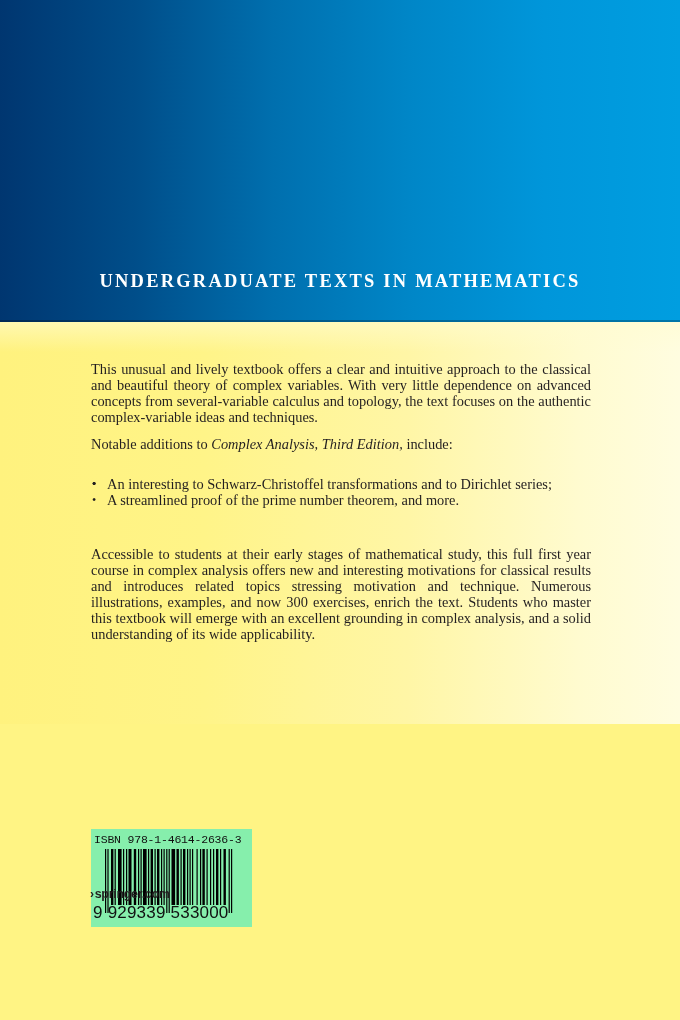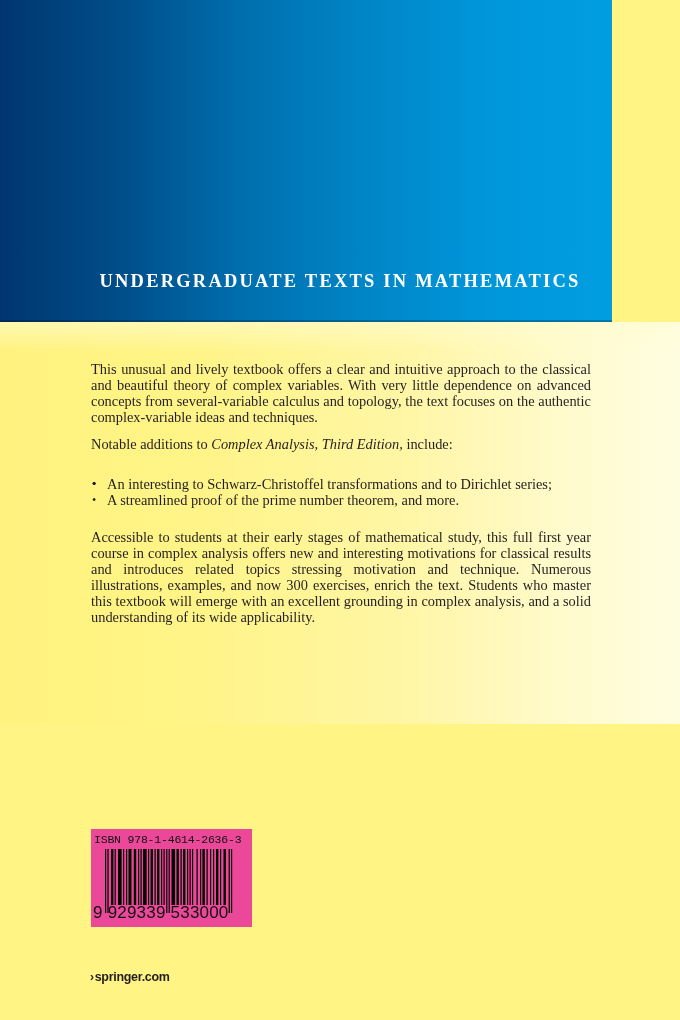--- a/index.html
+++ b/index.html
@@ -4,21 +4,21 @@
   <style>
     html, body { margin: 0; padding: 0; }
     body {
       width: 680px; height: 1020px; overflow: hidden;
       background: #fff484;
       font-family: "Liberation Serif", "DejaVu Serif", serif;
       color: #231f20;
       position: relative;
     }
     .top-band {
-      position: absolute; left: 0; top: 0; width: 612px; height: 322px;
+      position: absolute; left: 0; top: 0; width: 680px; height: 322px;
       background: linear-gradient(to right, #003670 0%, #004e8a 20%, #006fae 40%, #0086c7 60%, #0096da 80%, #009ee0 100%);
     }
     .top-band .edge {
       position: absolute; left: 0; bottom: 0; width: 100%; height: 2px;
       background: rgba(0,0,0,0.25);
     }
     .series-title {
       position: absolute; left: 0; width: 680px; top: 271px;
       text-align: center;
       color: #ffffff;
@@ -44,42 +44,42 @@
     .content p.lead { margin-bottom: 24px; }
     .content ul {
       list-style: none; margin: 0; padding: 0 0 0 16px;
     }
     .content li {
       position: relative; padding-right: 40px;
     }
     .content li .bullet {
       position: absolute; left: -15px; top: 0; font-size: 12px;
     }
-    .content p.closing { margin-top: 21px; }
+    .content p.closing { margin-top: 38px; }
     .barcode-box {
       position: absolute; left: 91px; top: 829px; width: 161px; height: 98px;
-      background: #ec4899;
+      background: #86efac;
     }
     .isbn-text {
       position: absolute; left: 3px; top: 4px;
       font-family: "Liberation Mono", "DejaVu Sans Mono", monospace;
       font-size: 11.5px; letter-spacing: -0.2px; color: #111;
       white-space: nowrap;
     }
     .bars {
       position: absolute; left: 14px; top: 20px; width: 128px; height: 64px;
     }
     .ean-digits {
       position: absolute; left: 2px; top: 74px;
       font-family: "Liberation Sans", "DejaVu Sans", sans-serif;
       font-size: 17px; color: #111; white-space: nowrap; letter-spacing: 0.2px;
     }
     .ean-digits .gap { display: inline-block; width: 5px; }
     .springer {
-      position: absolute; left: 90px; top: 970px;
+      position: absolute; left: 90px; top: 887px;
       font-family: "Liberation Sans", "DejaVu Sans", sans-serif;
       font-weight: bold; font-size: 12.5px; color: #231f20;
       letter-spacing: -0.3px;
     }
     .springer .chev { font-size: 12px; margin-right: 1px; }
   </style>
 </head>
 <body>
 
 <div class="top-band">

